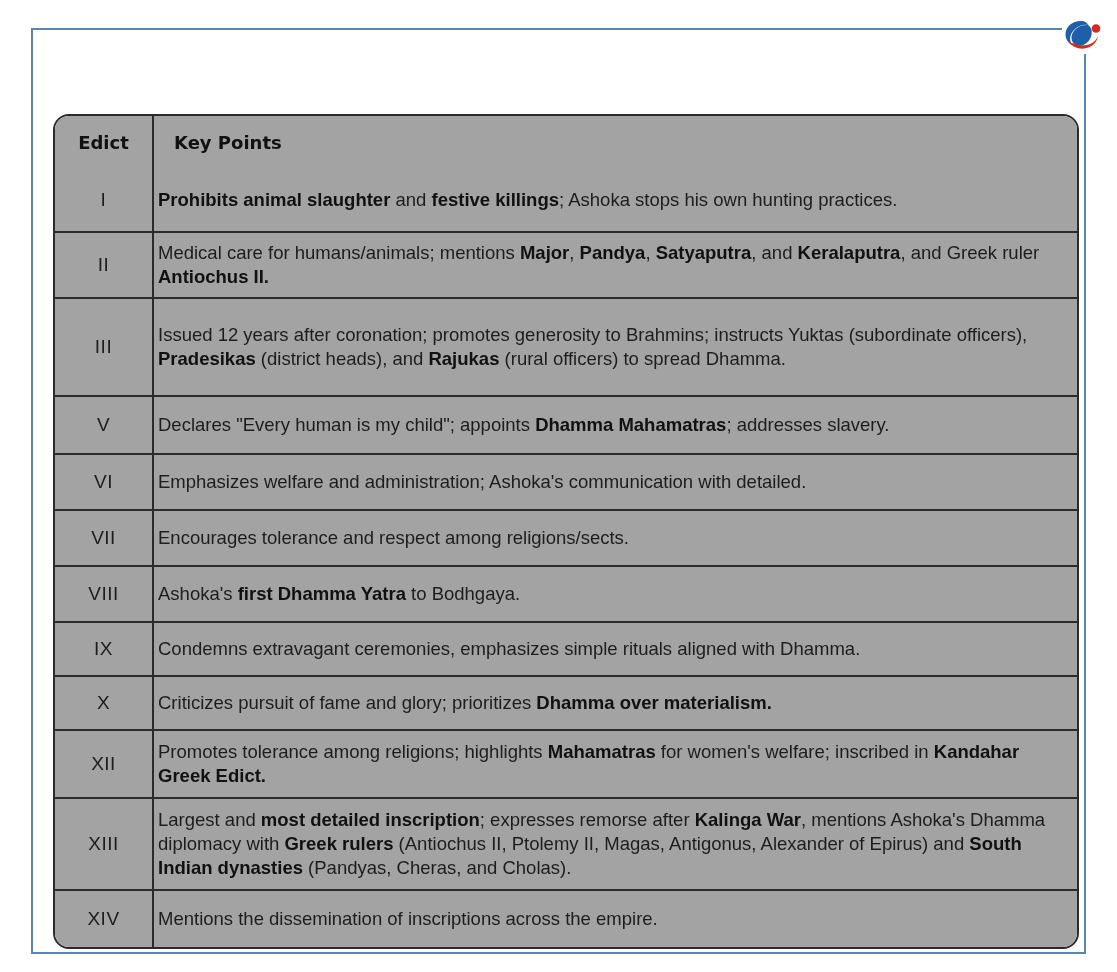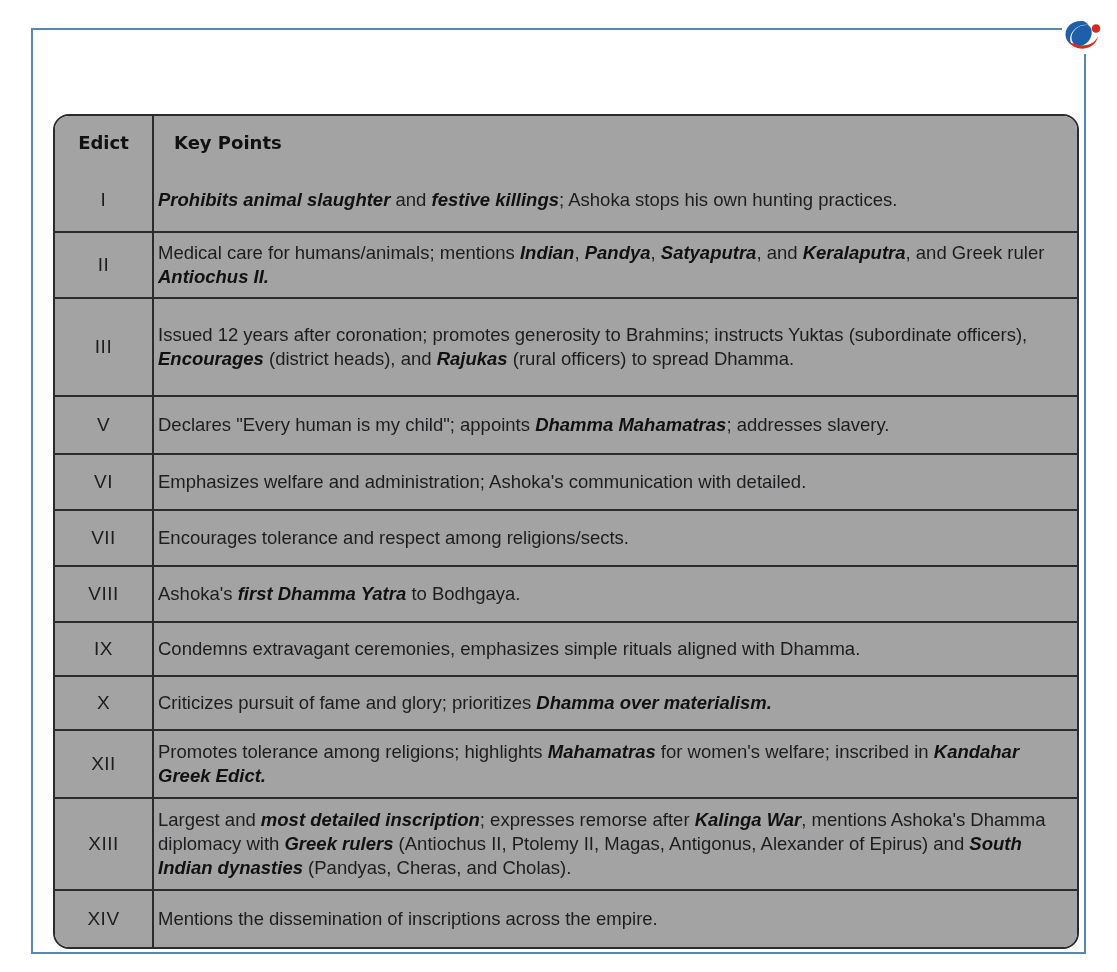--- a/index.html
+++ b/index.html
@@ -128,21 +128,21 @@
     letter-spacing: 0.5px;
   }
 
   td.points-col {
     text-align: left;
     padding: 11px 14px 11px 20px;
     font-size: 18.5px;
     line-height: 1.28;
     color: #1d1d1f;
   }
-  td.points-col b { font-weight: 700; color: #111111; font-style: italic; }
+  td.points-col b { font-weight: 700; color: #111111; }
 
   
   tr.r-I    td { height: 54px; }
   tr.r-II   td { height: 56px; }
   tr.r-III  td { height: 88px; }
   tr.r-IV   td { height: 80px; }
   tr.r-V    td { height: 48px; }
   tr.r-VI   td { height: 46px; }
   tr.r-VII  td { height: 46px; }
   tr.r-VIII td { height: 46px; }
@@ -191,25 +191,25 @@
           <th class="points-col">Key Points</th>
         </tr>
       </thead>
       <tbody>
         <tr class="r-I">
           <td class="edict-col">I</td>
           <td class="points-col"><b>Prohibits animal slaughter</b> and <b>festive killings</b>; Ashoka stops his own hunting practices.</td>
         </tr>
         <tr class="r-II">
           <td class="edict-col">II</td>
-          <td class="points-col">Medical care for humans/animals; mentions <b>Indian</b>, <b>Pandya</b>, <b>Satyaputra</b>, and <b>Keralaputra</b>, and Greek ruler <b>Antiochus II.</b></td>
+          <td class="points-col">Medical care for humans/animals; mentions <b>Major</b>, <b>Pandya</b>, <b>Satyaputra</b>, and <b>Keralaputra</b>, and Greek ruler <b>Antiochus II.</b></td>
         </tr>
         <tr class="r-III">
           <td class="edict-col">III</td>
-          <td class="points-col">Issued 12 years after coronation; promotes generosity to Brahmins; instructs Yuktas (subordinate officers), <b>Encourages</b> (district heads), and <b>Rajukas</b> (rural officers) to spread Dhamma.</td>
+          <td class="points-col">Issued 12 years after coronation; promotes generosity to Brahmins; instructs Yuktas (subordinate officers), <b>Pradesikas</b> (district heads), and <b>Rajukas</b> (rural officers) to spread Dhamma.</td>
         </tr>
         <tr class="r-V">
           <td class="edict-col">V</td>
           <td class="points-col">Declares "Every human is my child"; appoints <b>Dhamma Mahamatras</b>; addresses slavery.</td>
         </tr>
         <tr class="r-VI">
           <td class="edict-col">VI</td>
           <td class="points-col">Emphasizes welfare and administration; Ashoka's communication with detailed.</td>
         </tr>
         <tr class="r-VII">

